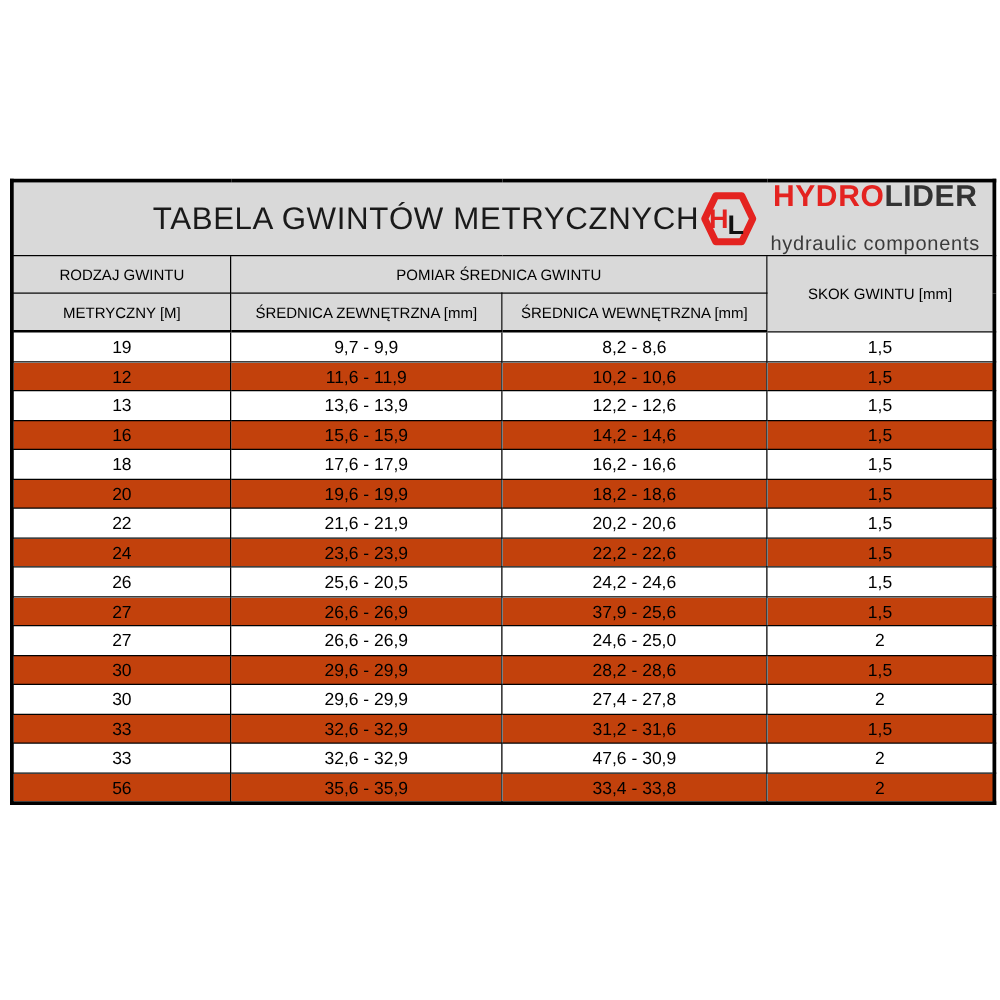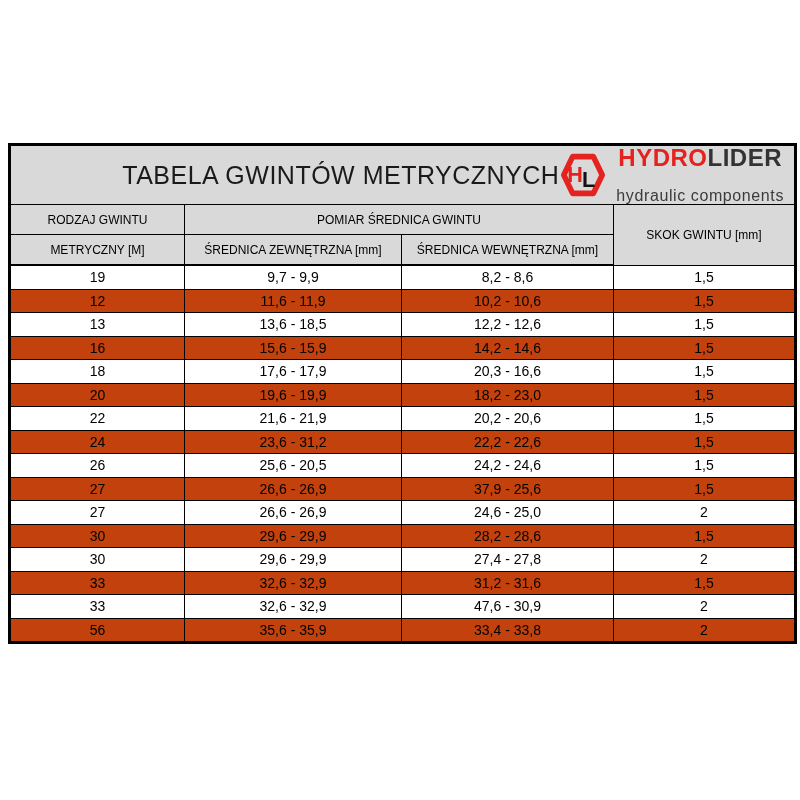--- a/index.html
+++ b/index.html
@@ -133,51 +133,51 @@
           <td>1,5</td>
         </tr>
         <tr class="data-row stripe">
           <td>12</td>
           <td>11,6 - 11,9</td>
           <td>10,2 - 10,6</td>
           <td>1,5</td>
         </tr>
         <tr class="data-row">
           <td>13</td>
-          <td>13,6 - 18,5</td>
+          <td>13,6 - 13,9</td>
           <td>12,2 - 12,6</td>
           <td>1,5</td>
         </tr>
         <tr class="data-row stripe">
           <td>16</td>
           <td>15,6 - 15,9</td>
           <td>14,2 - 14,6</td>
           <td>1,5</td>
         </tr>
         <tr class="data-row">
           <td>18</td>
           <td>17,6 - 17,9</td>
-          <td>20,3 - 16,6</td>
+          <td>16,2 - 16,6</td>
           <td>1,5</td>
         </tr>
         <tr class="data-row stripe">
           <td>20</td>
           <td>19,6 - 19,9</td>
-          <td>18,2 - 23,0</td>
+          <td>18,2 - 18,6</td>
           <td>1,5</td>
         </tr>
         <tr class="data-row">
           <td>22</td>
           <td>21,6 - 21,9</td>
           <td>20,2 - 20,6</td>
           <td>1,5</td>
         </tr>
         <tr class="data-row stripe">
           <td>24</td>
-          <td>23,6 - 31,2</td>
+          <td>23,6 - 23,9</td>
           <td>22,2 - 22,6</td>
           <td>1,5</td>
         </tr>
         <tr class="data-row">
           <td>26</td>
           <td>25,6 - 20,5</td>
           <td>24,2 - 24,6</td>
           <td>1,5</td>
         </tr>
         <tr class="data-row stripe">

